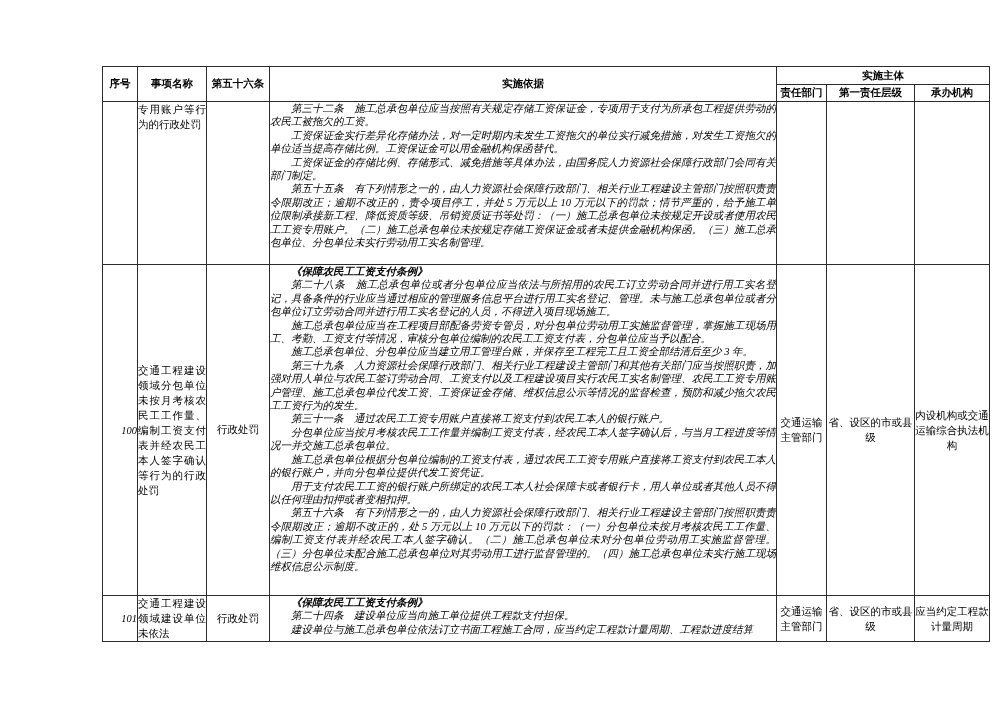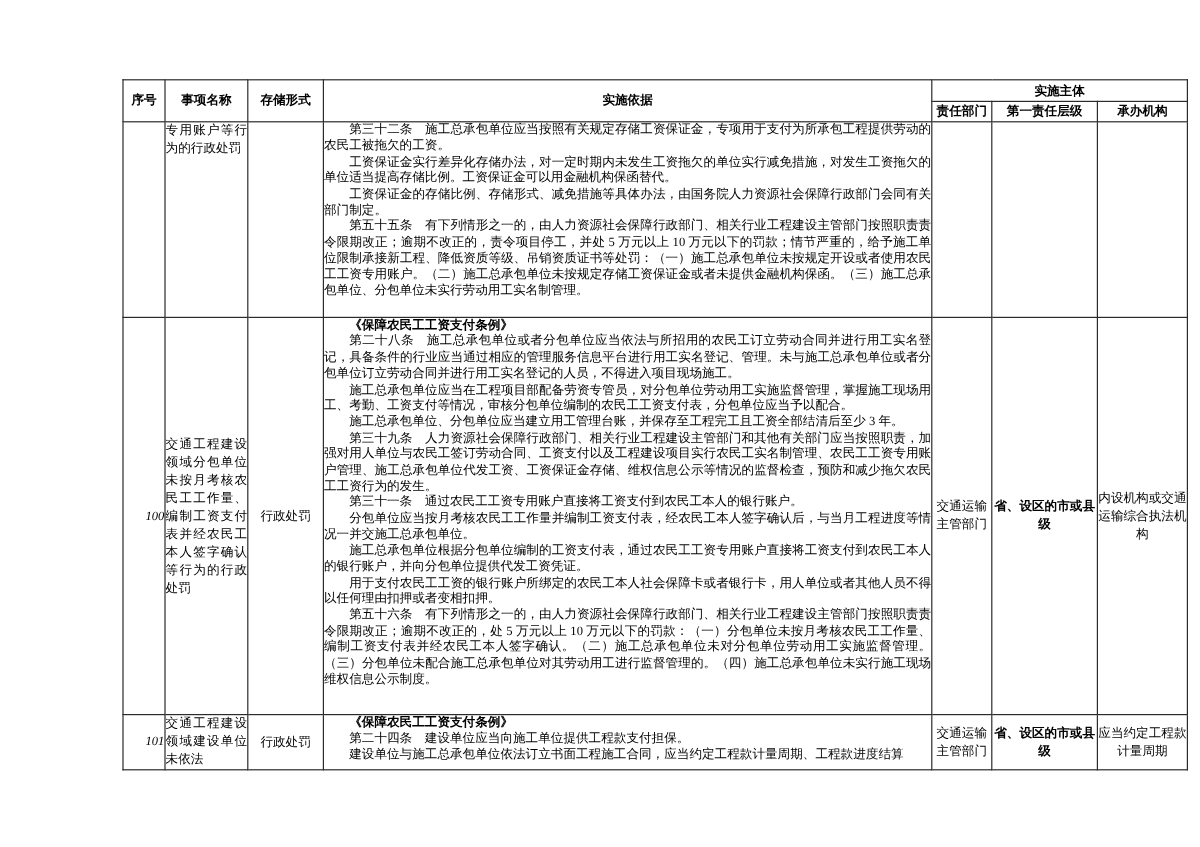--- a/index.html
+++ b/index.html
@@ -69,51 +69,52 @@
     vertical-align: top;
     padding: 1px 6px 0 7px;
     text-align: justify;
     text-justify: inter-ideograph;
     line-height: 13.4px;
     word-break: break-all;
   }
   td.cell-basis p {
     margin: 0;
     text-indent: 2em;
+    font-style: italic;
   }
   td.cell-basis p.law-title { font-weight: bold; }
   td.cell-dept, td.cell-level, td.cell-agency {
     text-align: center;
     vertical-align: middle;
     line-height: 15px;
     word-break: break-all;
   }
   td.cell-dept  { padding: 0 4px; }
-  td.cell-level { padding: 0 3px; font-weight: bold; }
+  td.cell-level { padding: 0 3px; }
   td.cell-agency{ padding: 0 14px; }
 </style>
 </head>
 <body>
 
 <div class="page">
   <table class="power-list">
     <colgroup>
       <col style="width:35px">
       <col style="width:69px">
       <col style="width:63px">
       <col style="width:507px">
       <col style="width:50px">
       <col style="width:88px">
       <col style="width:75px">
     </colgroup>
     <thead>
       <tr class="hrow1">
         <th rowspan="2">序号</th>
         <th rowspan="2">事项名称</th>
-        <th rowspan="2">存储形式</th>
+        <th rowspan="2">第五十六条</th>
         <th rowspan="2">实施依据</th>
         <th colspan="3">实施主体</th>
       </tr>
       <tr class="hrow2">
         <th>责任部门</th>
         <th>第一责任层级</th>
         <th>承办机构</th>
       </tr>
     </thead>
     <tbody>

